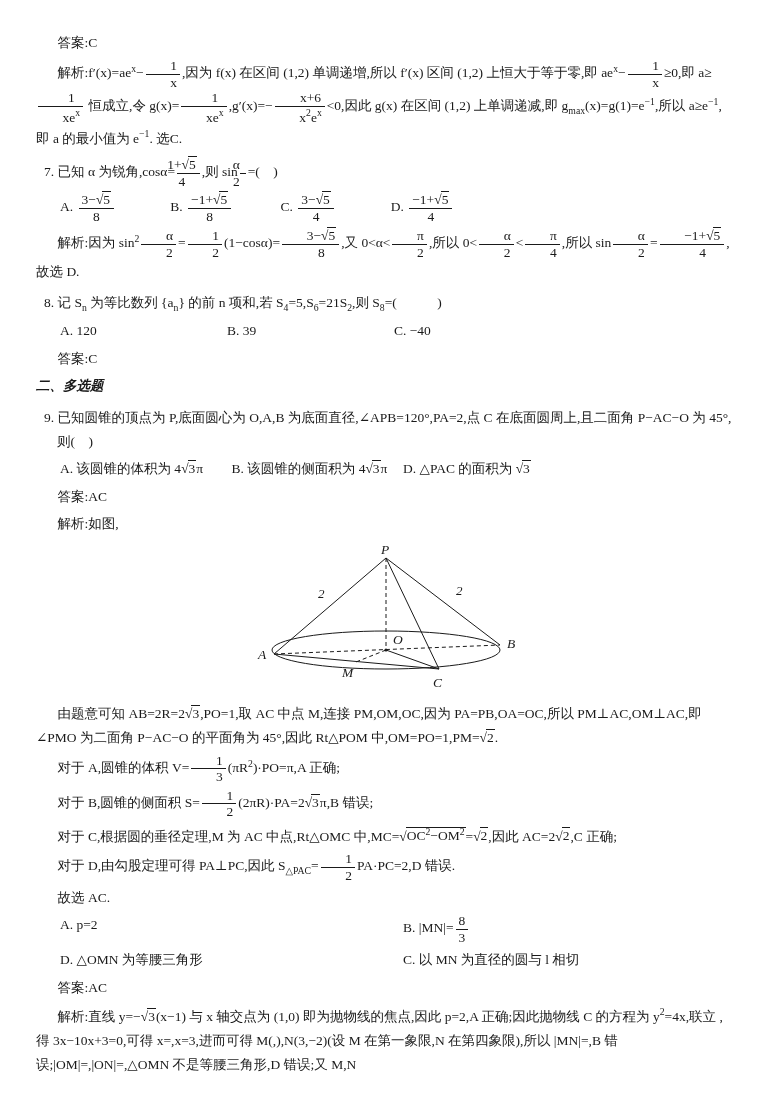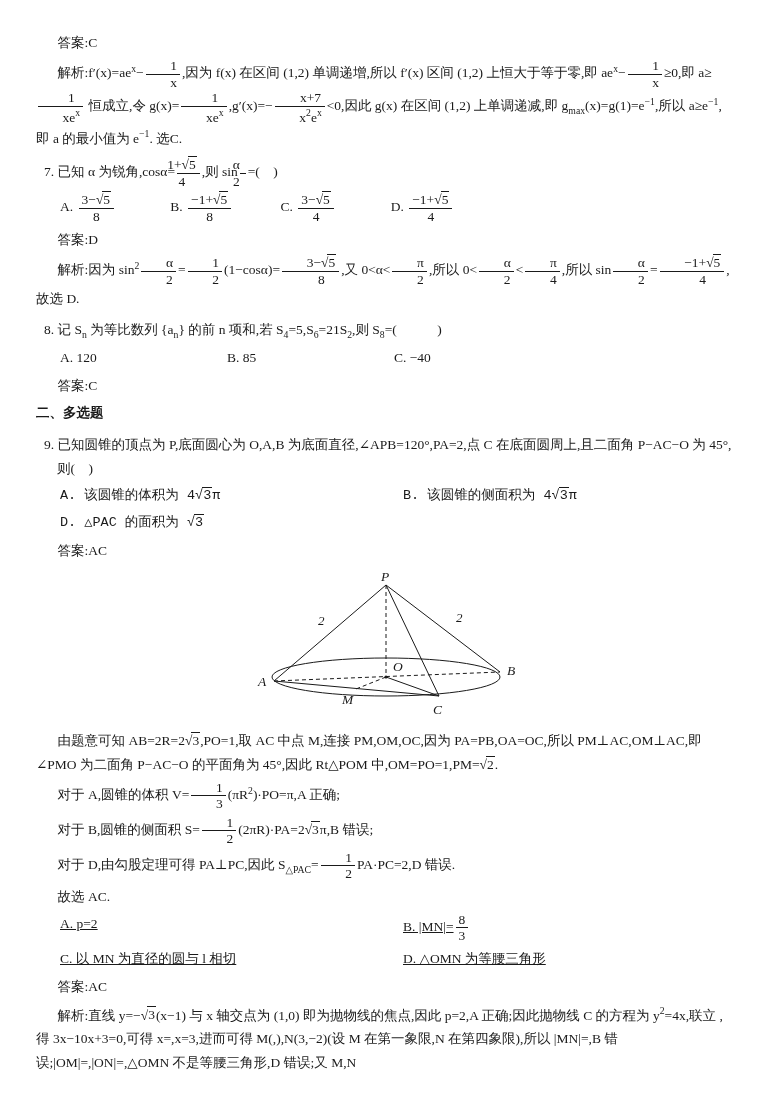--- a/index.html
+++ b/index.html
@@ -27,20 +27,21 @@
   .question {
     padding-left: 1.55em;
     text-indent: -0.95em;
     line-height: 1.78;
     margin: 7px 0 3px 0;
   }
   .heading {
     font-weight: bold;
     line-height: 1.8;
     margin: 0 0 2px 0;
+    font-style: italic;
   }
   .options {
     display: grid;
     gap: 3px 10px;
     padding-left: 24px;
     margin: 2px 0 4px 0;
     line-height: 1.78;
   }
   .option { white-space: nowrap; }
   
@@ -77,21 +78,21 @@
       </span>,因为 f(x) 在区间 (1,2) 单调递增,所以 f′(x) 区间 (1,2) 上恒大于等于零,即 ae<sup class="sup">x</sup>−<span class="frac">
         <span class="num">1</span>
         <span class="den">x</span>
       </span>≥0,即 a≥<span class="frac">
         <span class="num">1</span>
         <span class="den">xe<sup class="sup">x</sup></span>
       </span> 恒成立,令 g(x)=<span class="frac">
         <span class="num">1</span>
         <span class="den">xe<sup class="sup">x</sup></span>
       </span>,g′(x)=−<span class="frac">
-        <span class="num">x+7</span>
+        <span class="num">x+6</span>
         <span class="den">x<sup class="sup">2</sup>e<sup class="sup">x</sup></span>
       </span>&lt;0,因此 g(x) 在区间 (1,2) 上单调递减,即 g<sub class="sub">max</sub>(x)=g(1)=e<sup class="sup">−1</sup>,所以 a≥e<sup class="sup">−1</sup>,即 a 的最小值为 e<sup class="sup">−1</sup>. 选C.</p>
     <p class="question">7. 已知 α 为锐角,cosα=<span class="frac">
         <span class="num">1+<span class="sqrt"><span class="sign">√</span><span class="rad">5</span></span></span>
         <span class="den">4</span>
       </span>,则 sin<span class="frac">
         <span class="num">α</span>
         <span class="den">2</span>
       </span>=(　)</p>
     <div class="options" style="grid-template-columns: repeat(4, 1fr); max-width: 455px;">
@@ -105,21 +106,20 @@
         </span></span>
       <span class="option">C. <span class="frac">
           <span class="num">3−<span class="sqrt"><span class="sign">√</span><span class="rad">5</span></span></span>
           <span class="den">4</span>
         </span></span>
       <span class="option">D. <span class="frac">
           <span class="num">−1+<span class="sqrt"><span class="sign">√</span><span class="rad">5</span></span></span>
           <span class="den">4</span>
         </span></span>
     </div>
-    <p class="para">答案:D</p>
     <p class="para">解析:因为 sin<sup class="sup">2</sup><span class="frac">
         <span class="num">α</span>
         <span class="den">2</span>
       </span>=<span class="frac">
         <span class="num">1</span>
         <span class="den">2</span>
       </span>(1−cosα)=<span class="frac">
         <span class="num">3−<span class="sqrt"><span class="sign">√</span><span class="rad">5</span></span></span>
         <span class="den">8</span>
       </span>,又 0&lt;α&lt;<span class="frac">
@@ -134,32 +134,33 @@
       </span>,所以 sin<span class="frac">
         <span class="num">α</span>
         <span class="den">2</span>
       </span>=<span class="frac">
         <span class="num">−1+<span class="sqrt"><span class="sign">√</span><span class="rad">5</span></span></span>
         <span class="den">4</span>
       </span>,故选 D.</p>
     <p class="question">8. 记 S<sub class="sub">n</sub> 为等比数列 {a<sub class="sub">n</sub>} 的前 n 项和,若 S<sub class="sub">4</sub>=5,S<sub class="sub">6</sub>=21S<sub class="sub">2</sub>,则 S<sub class="sub">8</sub>=(　　　)</p>
     <div class="options" style="grid-template-columns: repeat(4, 1fr); max-width: 660px; gap: 32px;">
       <span class="option">A. 120</span>
-      <span class="option">B. 85</span>
+      <span class="option">B. 39</span>
       <span class="option">C. −40</span>
     </div>
     <p class="para">答案:C</p>
     <p class="heading">二、多选题</p>
     <p class="question">9. 已知圆锥的顶点为 P,底面圆心为 O,A,B 为底面直径,∠APB=120°,PA=2,点 C 在底面圆周上,且二面角 P−AC−O 为 45°,则(　)</p>
-    <div class="options" style="grid-template-columns: repeat(2, 1fr); max-width: 700px; font-family: Liberation Mono, monospace;">
+    <div class="options" style="grid-template-columns: repeat(4, 1fr); max-width: 700px;">
       <span class="option">A. 该圆锥的体积为 4<span class="sqrt"><span class="sign">√</span><span class="rad">3</span></span>π</span>
       <span class="option">B. 该圆锥的侧面积为 4<span class="sqrt"><span class="sign">√</span><span class="rad">3</span></span>π</span>
       <span class="option">D. △PAC 的面积为 <span class="sqrt"><span class="sign">√</span><span class="rad">3</span></span></span>
     </div>
     <p class="para">答案:AC</p>
+    <p class="para">解析:如图,</p>
     <div id="cone-diagram-wrap" class="diagram-wrap">
   <svg width="310" height="152" viewBox="0 0 310 152">
 
     <ellipse class="dline" cx="152" cy="108" rx="114" ry="19"></ellipse>
 
     <line class="ddash" x1="152" y1="16" x2="152" y2="108"></line>
     <line class="ddash" x1="40" y1="112" x2="266" y2="103"></line>
     <line class="ddash" x1="152" y1="108" x2="122" y2="120"></line>
 
     <line class="dline" x1="152" y1="16" x2="40" y2="112"></line>
@@ -181,29 +182,30 @@
 </div>
     <p class="para">由题意可知 AB=2R=2<span class="sqrt"><span class="sign">√</span><span class="rad">3</span></span>,PO=1,取 AC 中点 M,连接 PM,OM,OC,因为 PA=PB,OA=OC,所以 PM⊥AC,OM⊥AC,即 ∠PMO 为二面角 P−AC−O 的平面角为 45°,因此 Rt△POM 中,OM=PO=1,PM=<span class="sqrt"><span class="sign">√</span><span class="rad">2</span></span>.</p>
     <p class="para">对于 A,圆锥的体积 V=<span class="frac">
         <span class="num">1</span>
         <span class="den">3</span>
       </span>(πR<sup class="sup">2</sup>)·PO=π,A 正确;</p>
     <p class="para">对于 B,圆锥的侧面积 S=<span class="frac">
         <span class="num">1</span>
         <span class="den">2</span>
       </span>(2πR)·PA=2<span class="sqrt"><span class="sign">√</span><span class="rad">3</span></span>π,B 错误;</p>
+    <p class="para">对于 C,根据圆的垂径定理,M 为 AC 中点,Rt△OMC 中,MC=<span class="sqrt"><span class="sign">√</span><span class="rad">OC<sup class="sup">2</sup>−OM<sup class="sup">2</sup></span></span>=<span class="sqrt"><span class="sign">√</span><span class="rad">2</span></span>,因此 AC=2<span class="sqrt"><span class="sign">√</span><span class="rad">2</span></span>,C 正确;</p>
     <p class="para">对于 D,由勾股定理可得 PA⊥PC,因此 S<sub class="sub">△PAC</sub>=<span class="frac">
         <span class="num">1</span>
         <span class="den">2</span>
       </span>PA·PC=2,D 错误.</p>
     <p class="para">故选 AC.</p>
-    <div class="options" style="grid-template-columns: repeat(2, 1fr); max-width: 700px; text-decoration: underline;">
+    <div class="options" style="grid-template-columns: repeat(2, 1fr); max-width: 700px;">
       <span class="option">A. p=2</span>
       <span class="option">B. |MN|=<span class="frac">
           <span class="num">8</span>
           <span class="den">3</span>
         </span></span>
+      <span class="option">D. △OMN 为等腰三角形</span>
       <span class="option">C. 以 MN 为直径的圆与 l 相切</span>
-      <span class="option">D. △OMN 为等腰三角形</span>
     </div>
     <p class="para">答案:AC</p>
     <p class="para">解析:直线 y=−<span class="sqrt"><span class="sign">√</span><span class="rad">3</span></span>(x−1) 与 x 轴交点为 (1,0) 即为抛物线的焦点,因此 p=2,A 正确;因此抛物线 C 的方程为 y<sup class="sup">2</sup>=4x,联立 ,得 3x−10x+3=0,可得 x=,x=3,进而可得 M(,),N(3,−2)(设 M 在第一象限,N 在第四象限),所以 |MN|=,B 错误;|OM|=,|ON|=,△OMN 不是等腰三角形,D 错误;又 M,N</p>
   </main>
 
 </body></html>

